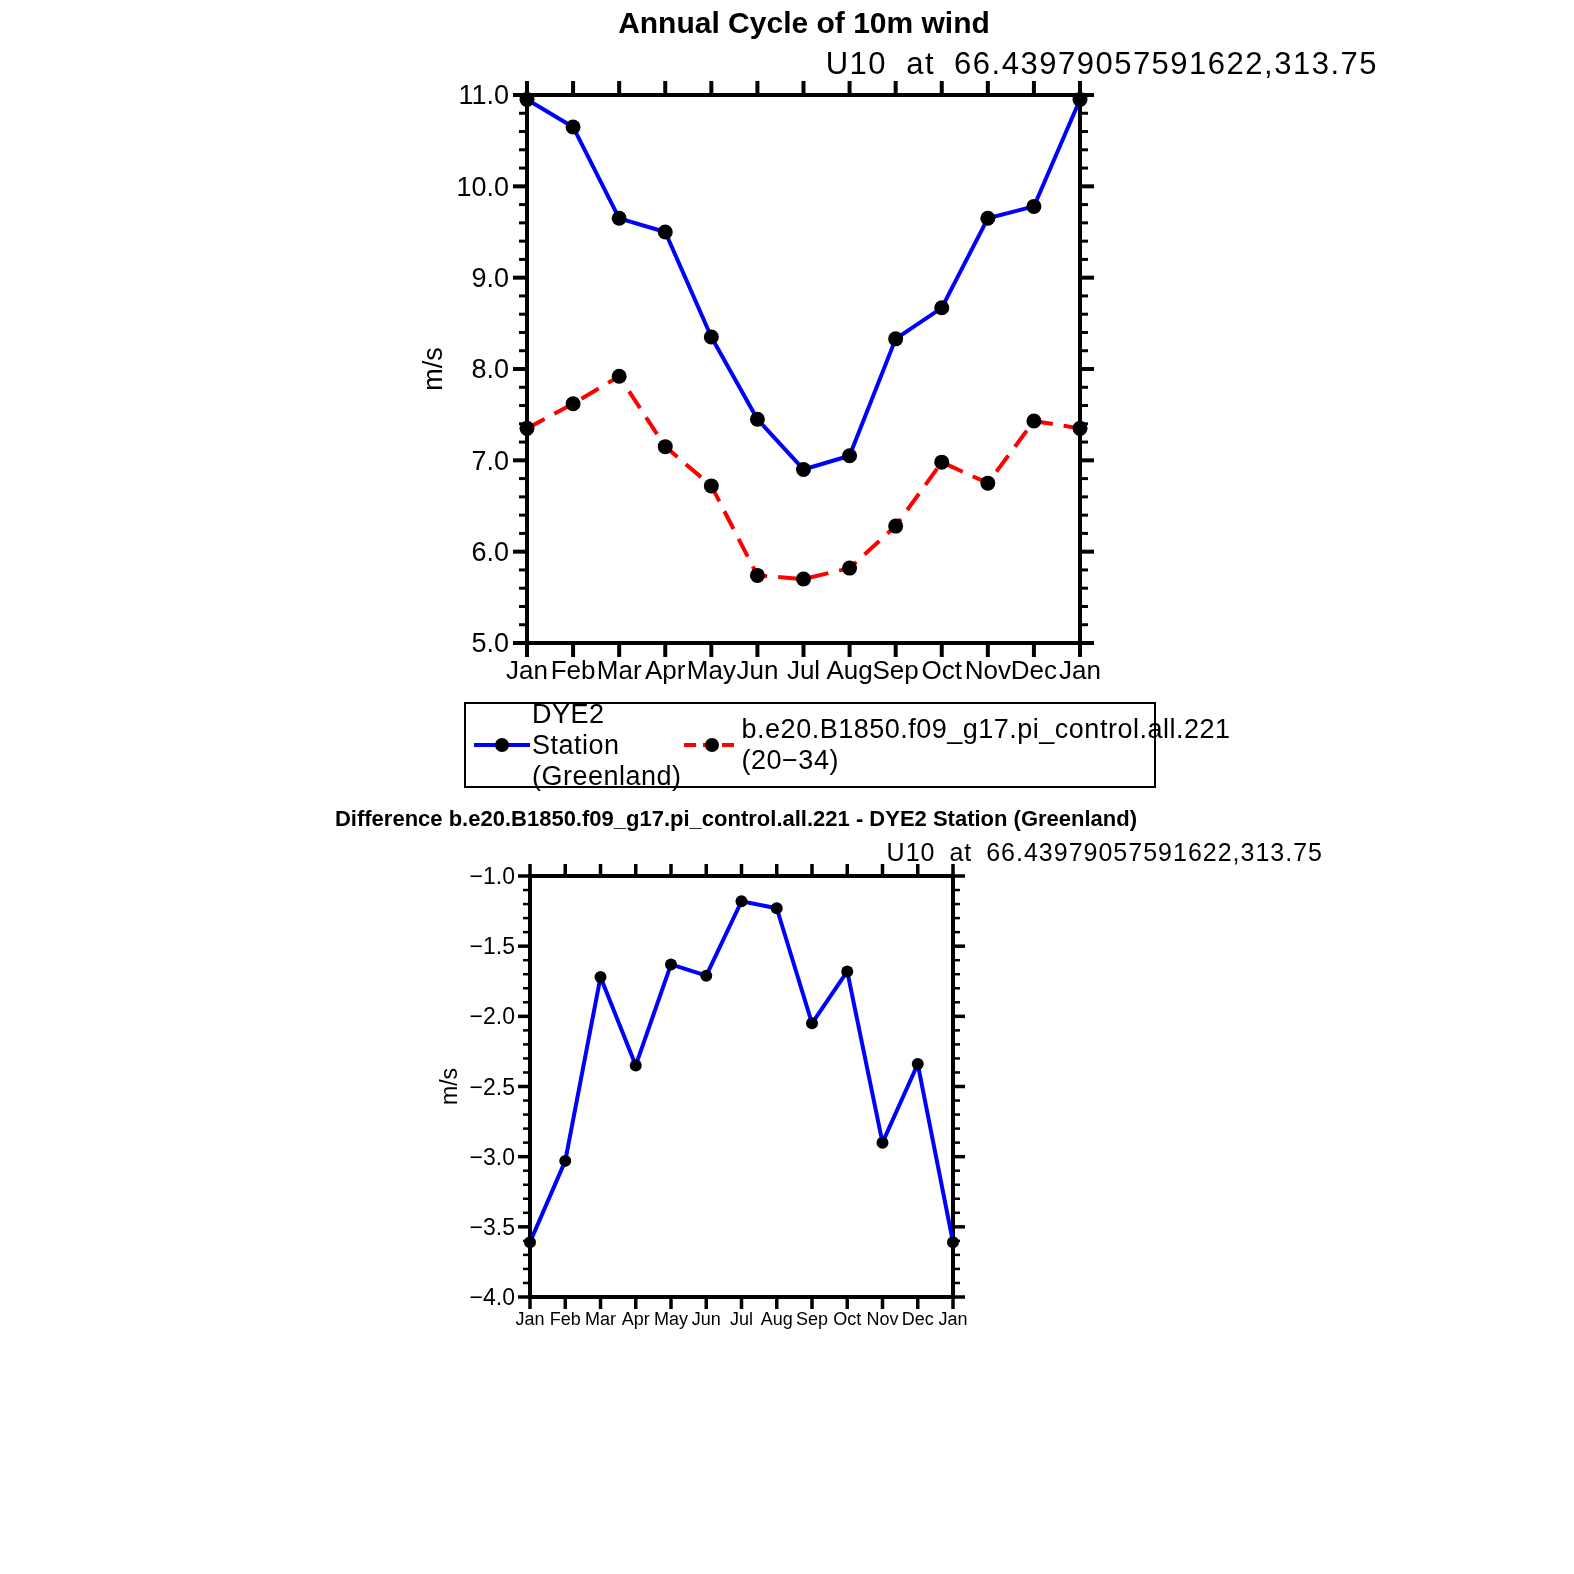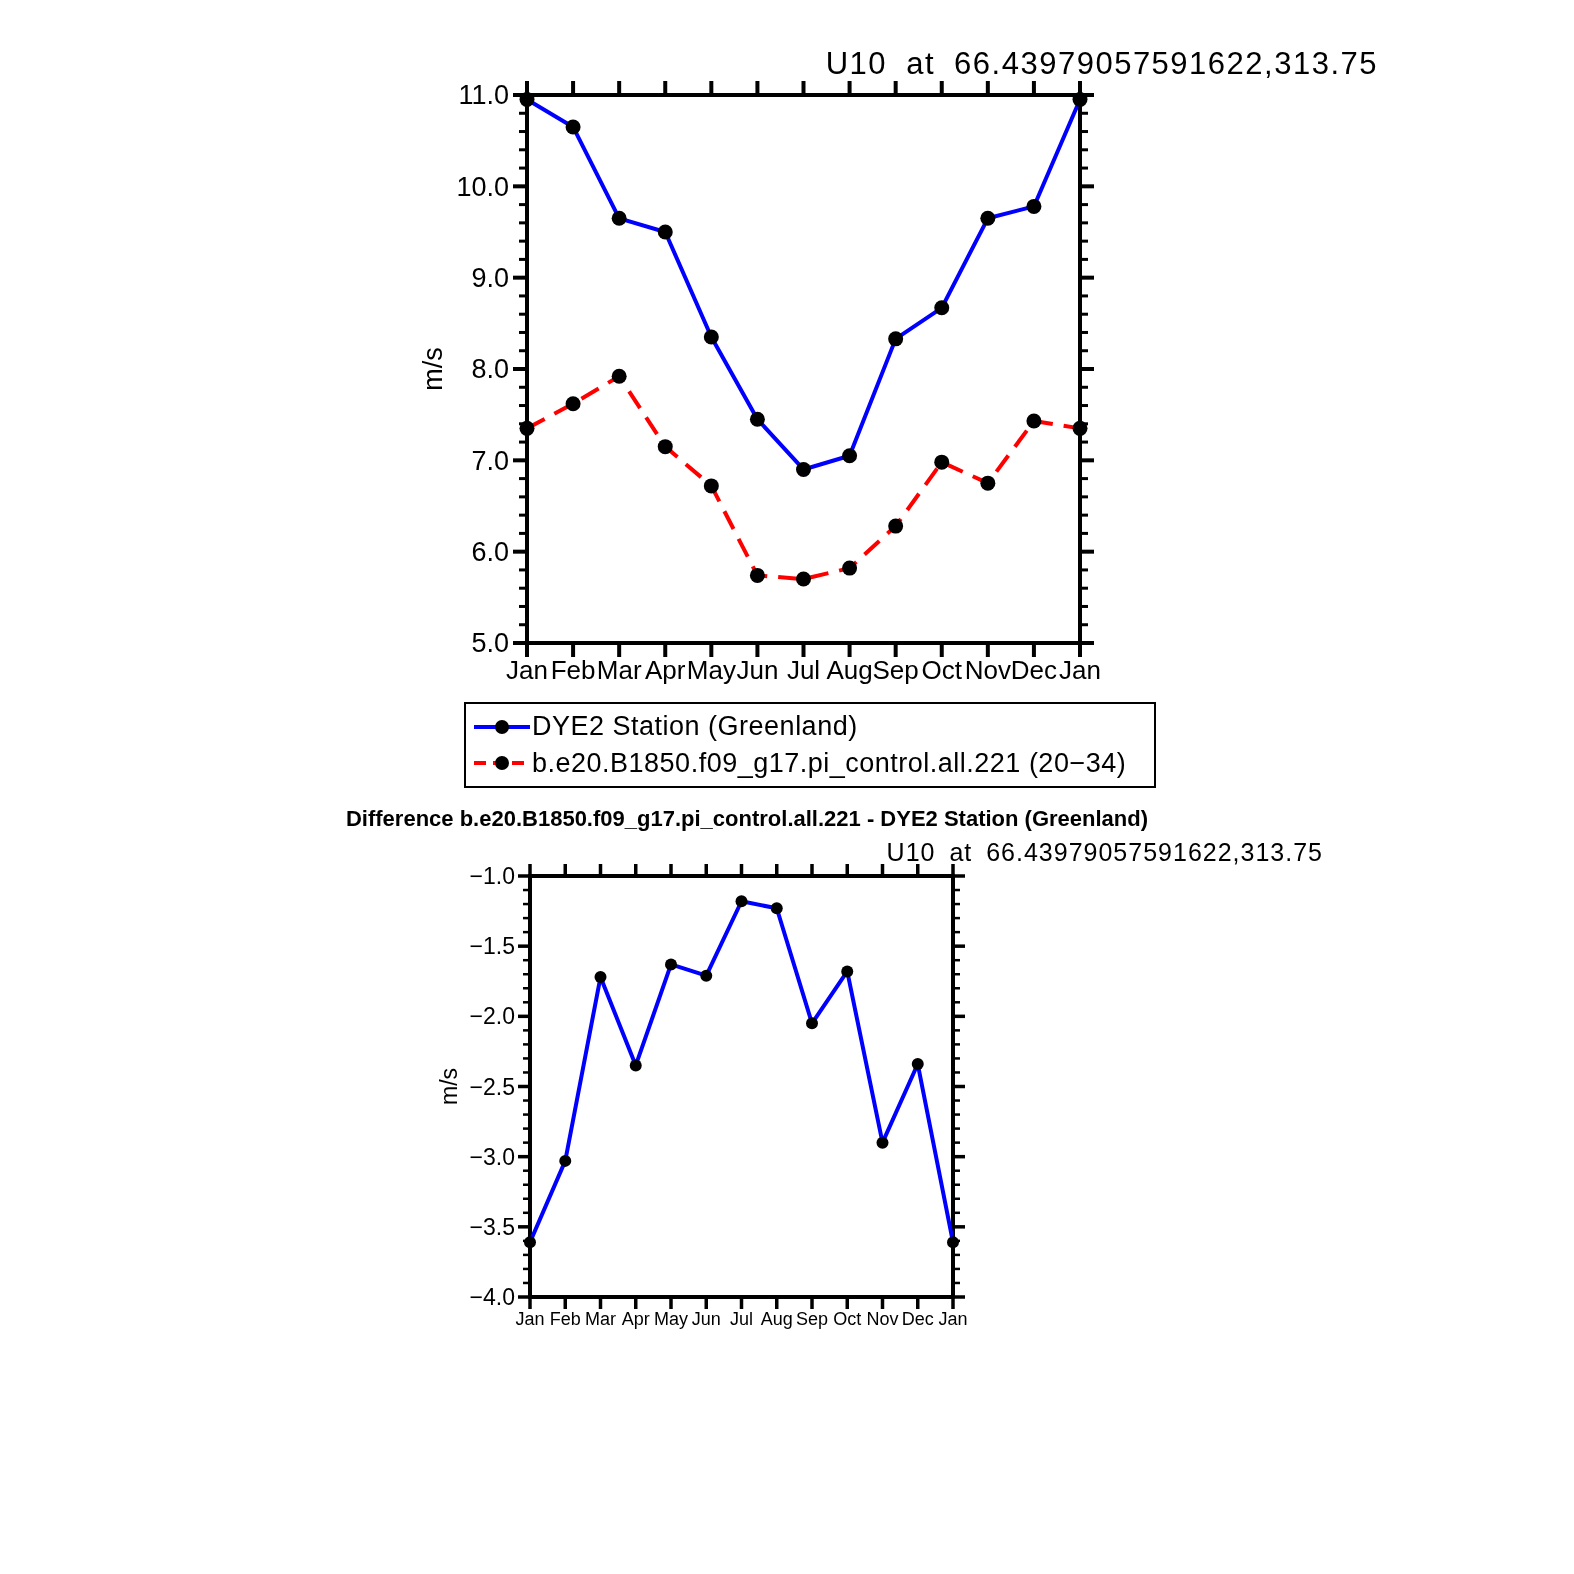--- a/index.html
+++ b/index.html
@@ -9,39 +9,40 @@
     background:#ffffff;
     font-family:"Liberation Sans", sans-serif;
     color:#000;
     overflow:hidden;
   }
   .abs{position:absolute;white-space:nowrap;}
   .ttl{font-weight:bold;text-align:center;}
   .sub{font-weight:normal;text-align:right;letter-spacing:1.5px;word-spacing:9px;}
   #top-title{left:204px;top:6px;width:1200px;font-size:30px;}
   #top-subtitle{left:178px;top:46px;width:1200px;font-size:31px;}
-  #bottom-title{left:147px;top:806px;width:1200px;font-size:22px;}
+  #bottom-title{left:136px;top:806px;width:1200px;font-size:22px;}
   #bottom-subtitle{left:123px;top:838px;width:1200px;font-size:25px;letter-spacing:1px;word-spacing:6px;}
   #plot-svg{position:absolute;left:0;top:0;}
   .legend{
     position:absolute;left:464px;top:702px;width:692px;height:86px;
     border:2px solid #000;box-sizing:border-box;
-    display:flex;flex-direction:column;justify-content:space-evenly;
+    display:flex;justify-content:space-evenly;
     padding:2px 0 2px 6px;
   }
   .legend-row{display:flex;align-items:center;}
   .legend-row svg{flex:0 0 auto;display:block;}
   .legend-label{font-size:27px;letter-spacing:0.5px;}
   svg text{fill:#000;}
 </style>
 </head>
 <body>
 
 <div class="page">
 
+  <div id="top-title" class="abs ttl">Annual Cycle of 10m wind</div>
   <div id="top-subtitle" class="abs sub">U10 at 66.43979057591622,313.75</div>
 
   <svg id="plot-svg" width="1574" height="1574">
       <g>
         <rect x="527" y="95" width="553" height="548" fill="none" stroke="#000" stroke-width="4"></rect>
         <g stroke="#000">
           <line x1="513" y1="643" x2="527" y2="643" stroke-width="4"></line>
           <line x1="1080" y1="643" x2="1094" y2="643" stroke-width="4"></line>
           <line x1="519" y1="624.7333333333333" x2="527" y2="624.7333333333333" stroke-width="3"></line>
           <line x1="1080" y1="624.7333333333333" x2="1088" y2="624.7333333333333" stroke-width="3"></line>

